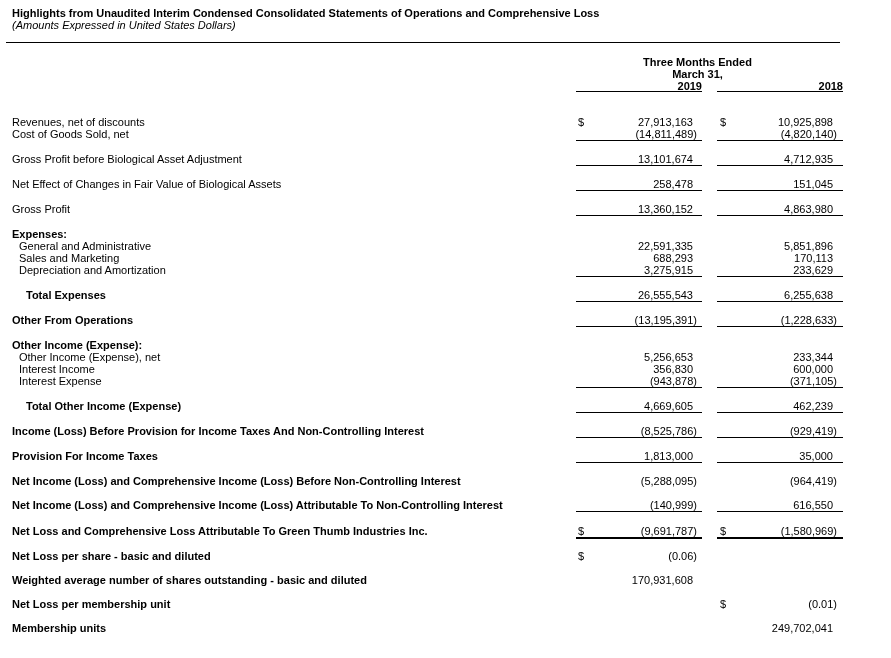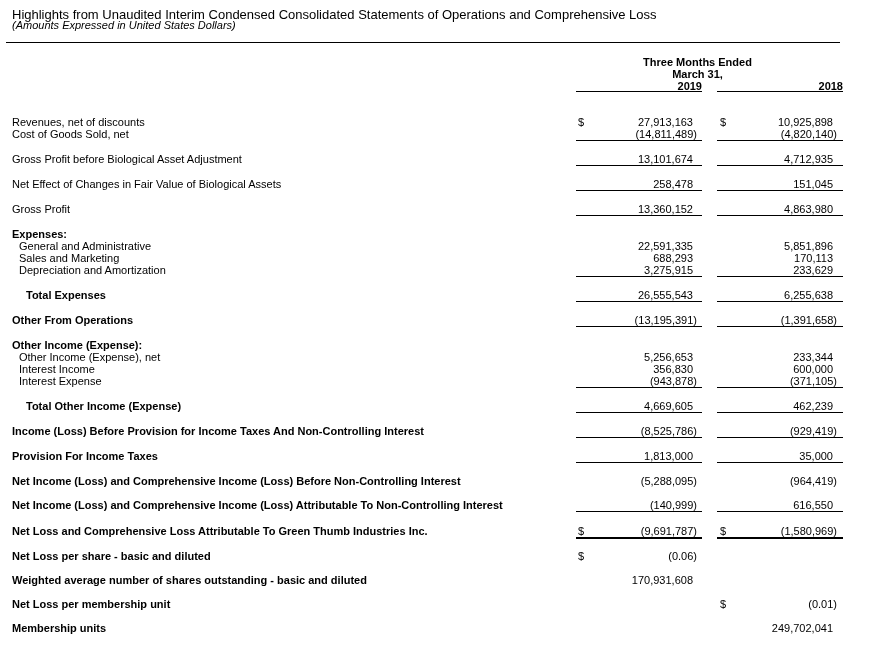--- a/index.html
+++ b/index.html
@@ -1,21 +1,21 @@
 <!DOCTYPE html>
 <html><head>
 <meta charset="utf-8">
 <style>
   html, body { margin: 0; padding: 0; background: #ffffff; }
   body {
     width: 891px; height: 658px; position: relative; overflow: hidden;
     font-family: "Liberation Sans", sans-serif; color: #000;
     font-size: 11px;
   }
-  .title { position: absolute; left: 12px; top: 7px; font-weight: normal; font-size: 13px; }
+  .title { position: absolute; left: 12px; top: 7px; font-weight: bold; font-size: 11px; }
   .subtitle { position: absolute; left: 12px; top: 19px; font-style: italic; font-size: 11px; }
   .topline { position: absolute; left: 6px; top: 42px; width: 834px; height: 0; border-top: 1.5px solid #000; }
 
   .hdr-period { position: absolute; left: 620px; width: 155px; text-align: center; top: 56px; font-weight: bold; line-height: 12px; }
   .hdr-year { position: absolute; top: 80px; font-weight: bold; text-align: right; width: 126px; }
   .hdr-y1 { left: 576px; }
   .hdr-y2 { left: 717px; }
   .hdr-line { position: absolute; top: 91px; height: 0; border-top: 1px solid #000; width: 126px; }
   .hl1 { left: 576px; } .hl2 { left: 717px; }
 
@@ -95,21 +95,21 @@
 <div class="rule r2" style="top:276px"></div>
 
 <div class="lbl b ind2" style="top:289px">Total Expenses</div>
 <div class="val v1" style="top:289px; width:117px">26,555,543</div>
 <div class="val v2" style="top:289px; width:117px">6,255,638</div>
 <div class="rule r1" style="top:301px"></div>
 <div class="rule r2" style="top:301px"></div>
 
 <div class="lbl b" style="top:314px">Other From Operations</div>
 <div class="val v1" style="top:314px; width:121px">(13,195,391)</div>
-<div class="val v2" style="top:314px; width:121px">(1,391,658)</div>
+<div class="val v2" style="top:314px; width:121px">(1,228,633)</div>
 <div class="rule r1" style="top:326px"></div>
 <div class="rule r2" style="top:326px"></div>
 
 <div class="lbl b" style="top:339px">Other Income (Expense):</div>
 <div class="lbl ind" style="top:351px">Other Income (Expense), net</div>
 <div class="val v1" style="top:351px; width:117px">5,256,653</div>
 <div class="val v2" style="top:351px; width:117px">233,344</div>
 <div class="lbl ind" style="top:363px">Interest Income</div>
 <div class="val v1" style="top:363px; width:117px">356,830</div>
 <div class="val v2" style="top:363px; width:117px">600,000</div>

